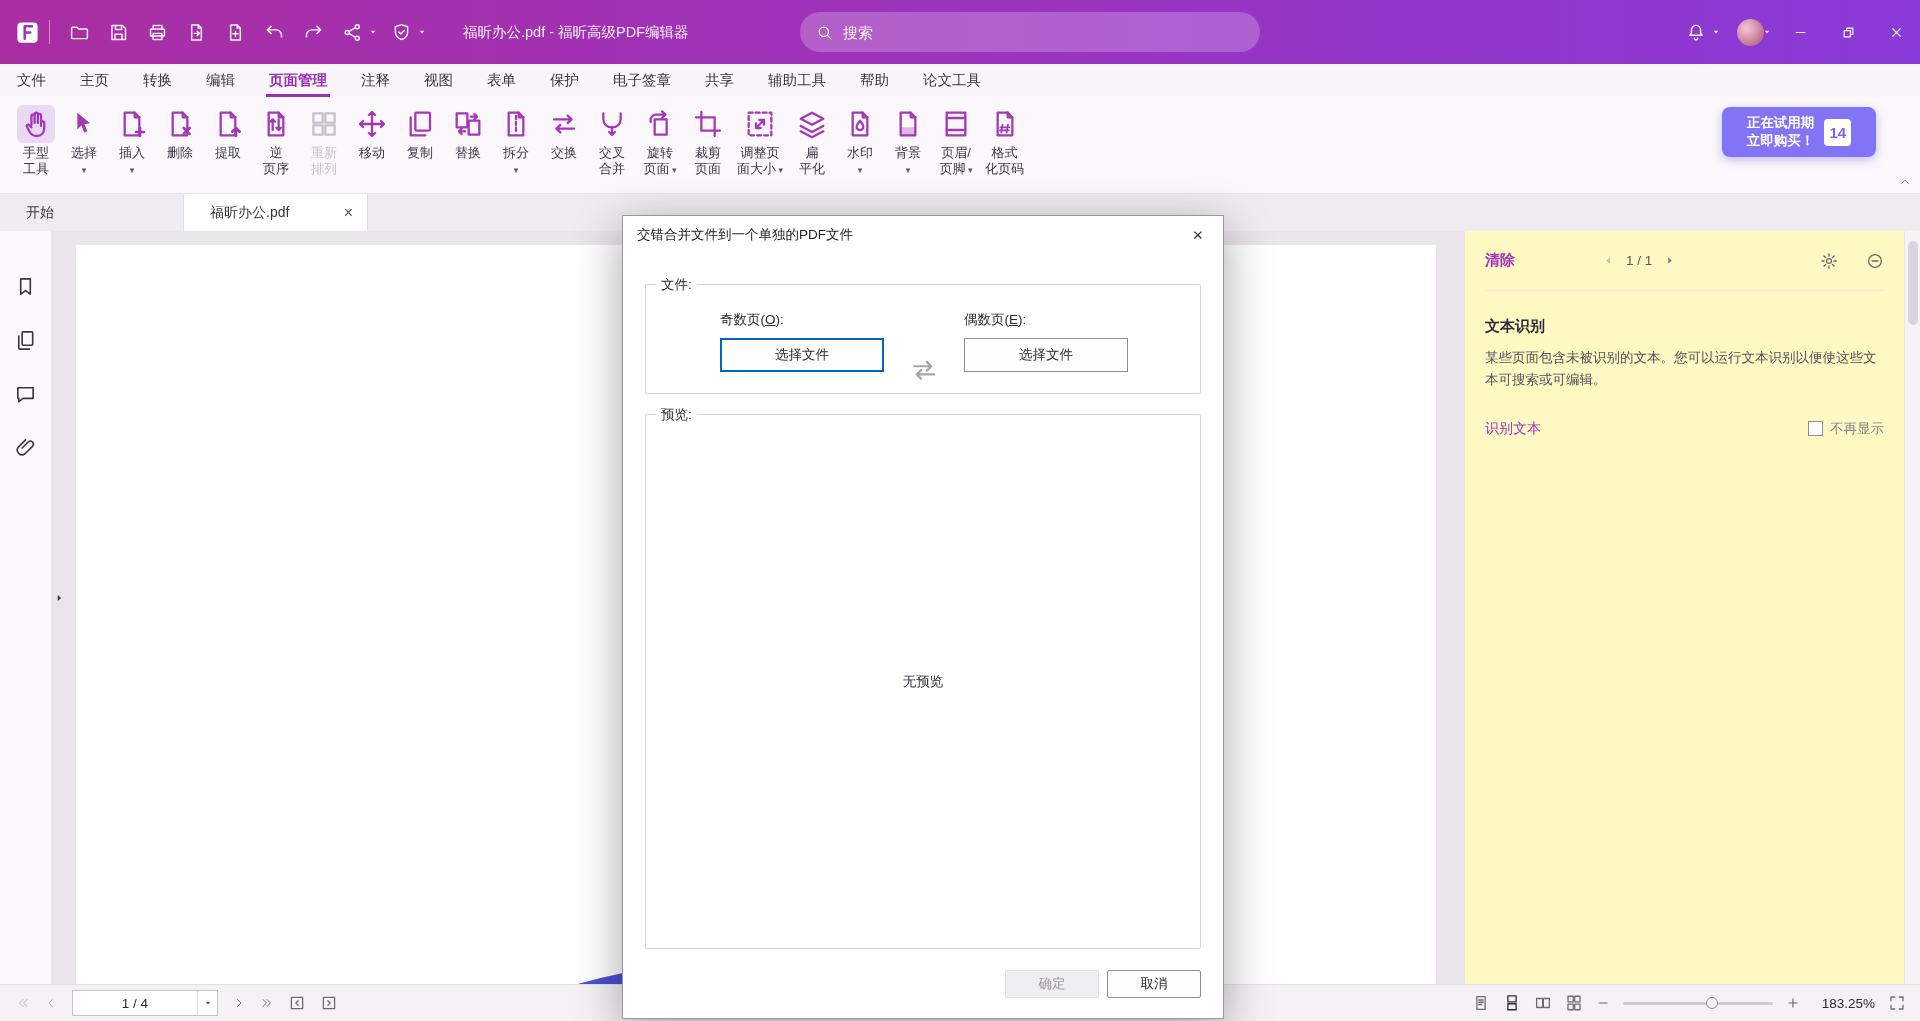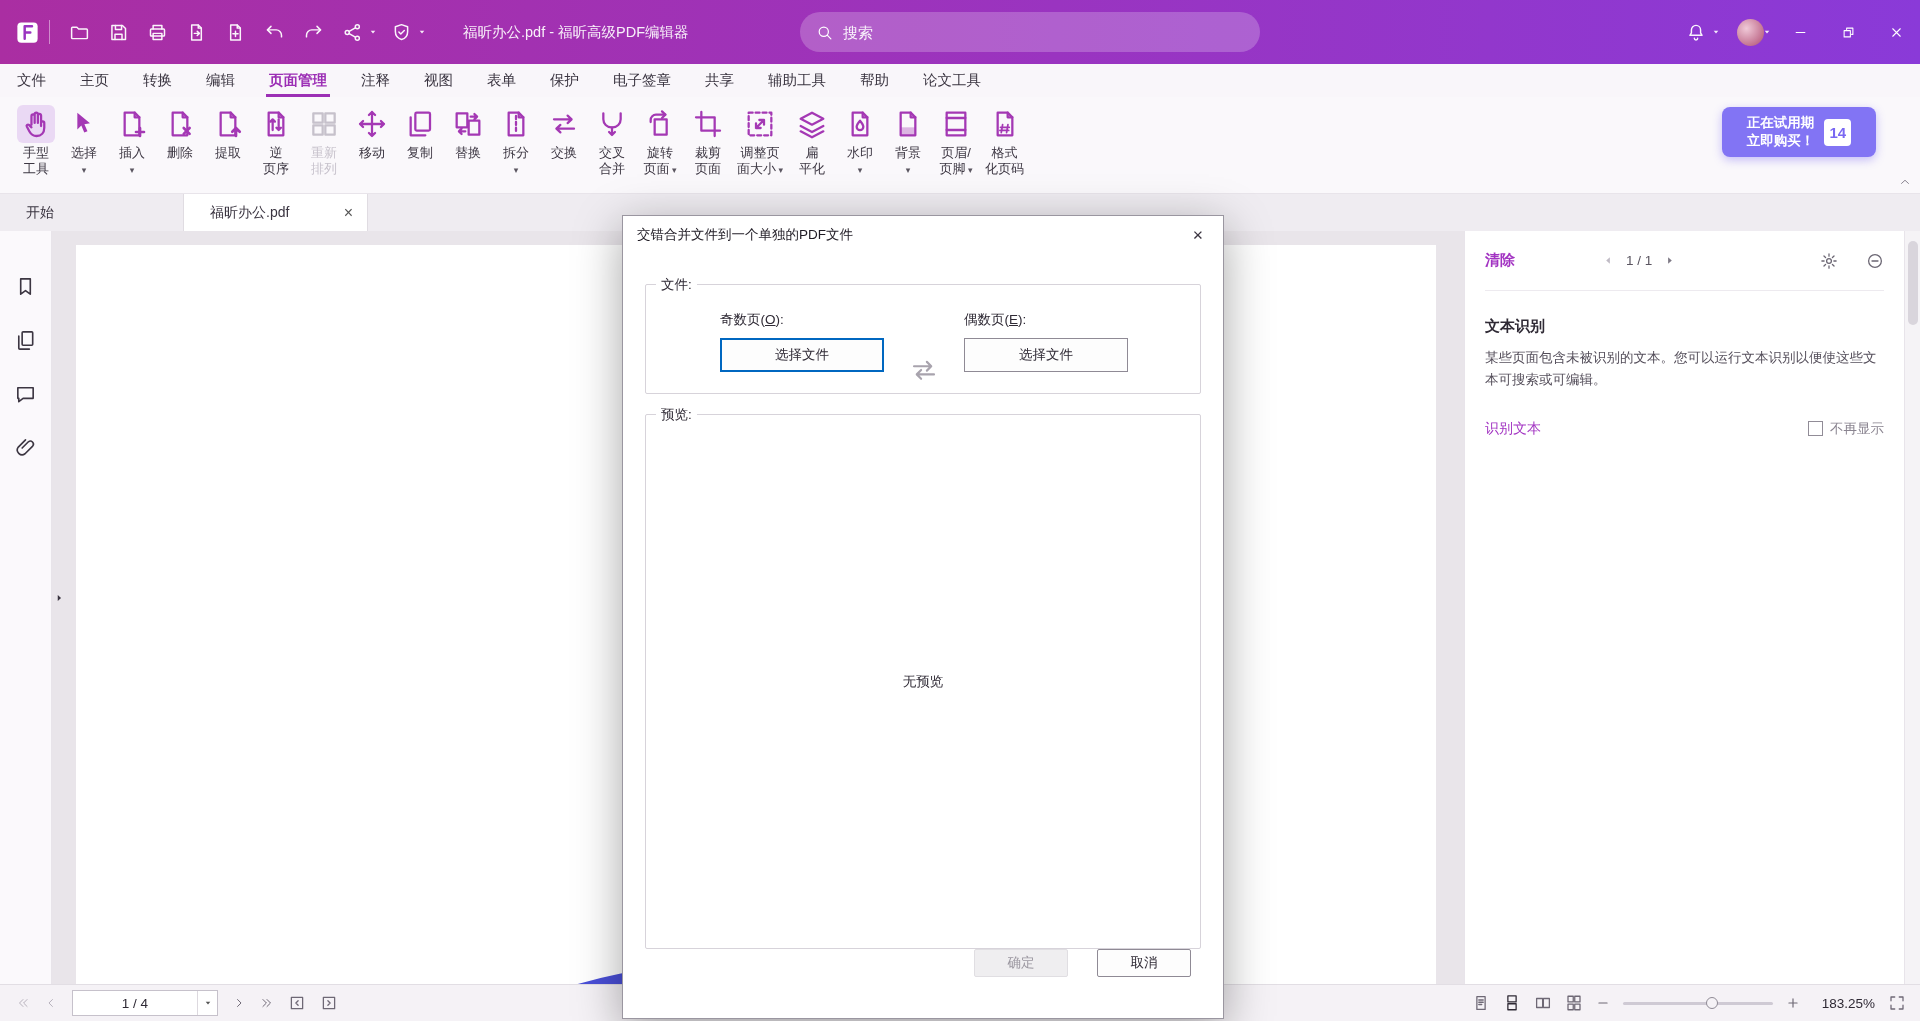--- a/index.html
+++ b/index.html
@@ -60,21 +60,21 @@
 
   
   .main{flex:1;display:flex;min-height:0;}
   .sidebar{width:52px;flex:0 0 52px;background:#fbf9fc;border-right:1px solid #e8e4ea;display:flex;
     flex-direction:column;align-items:center;padding-top:44px;gap:31px;color:#3c3642;}
   .docarea{flex:1;position:relative;background:#e9e5ea;overflow:hidden;}
   .page{position:absolute;left:24px;right:28px;top:14px;bottom:-40px;background:#fff;}
   .blob{position:absolute;left:50%;transform:translateX(-53%);bottom:-278px;width:620px;height:300px;background:#4a4fd8;border-radius:50%;}
   .expander{position:absolute;left:0;top:352px;width:14px;height:30px;display:flex;align-items:center;justify-content:center;color:#3a3440;}
 
-  .rightpanel{width:440px;flex:0 0 440px;background:#ffffff;border-left:1px solid #e8e4ea;padding:0 20px;}
+  .rightpanel{width:440px;flex:0 0 440px;background:#fef9c3;border-left:1px solid #e8e4ea;padding:0 20px;}
   .rp-header{height:60px;display:flex;align-items:center;border-bottom:1px solid #edeaef;}
   .rp-clear{color:#a233c2;font-weight:bold;font-size:15px;}
   .rp-nav{display:flex;align-items:center;gap:12px;margin-left:88px;color:#5a5560;font-size:13.5px;}
   .tri-dim{color:#c0bbc5;}
   .tri-on{color:#7d7884;}
   .rp-gear{margin-left:auto;color:#6b6673;}
   .rp-minus{margin-left:28px;color:#6b6673;}
   .rp-heading{margin-top:26px;font-size:15px;font-weight:bold;color:#2f2a35;}
   .rp-body{margin-top:11px;font-size:13.5px;color:#554f5b;line-height:1.65;}
   .rp-actions{margin-top:28px;display:flex;align-items:center;}
@@ -111,21 +111,21 @@
   .gb-label{position:absolute;top:-9px;left:10px;background:#fff;padding:0 5px;font-size:13.5px;color:#2f2a35;}
   .gb-files{margin-top:30px;height:110px;display:flex;align-items:flex-start;padding:26px 0 0 74px;}
   .fcol{display:flex;flex-direction:column;gap:9px;}
   .flabel{font-size:13.5px;color:#2f2a35;}
   .ukey{text-decoration:underline;}
   .file-btn{width:164px;height:34px;background:#fdfdfd;border:1px solid #8f8a95;font-size:13.5px;color:#2f2a35;
     display:flex;align-items:center;justify-content:center;font-family:inherit;}
   .file-btn.focused{border:2px solid #0067c0;}
   .swapcell{width:80px;display:flex;align-items:center;justify-content:center;align-self:flex-end;margin-bottom:8px;color:#a8a3ad;}
   .gb-preview{margin-top:20px;height:535px;display:flex;align-items:center;justify-content:center;font-size:13.5px;color:#2f2a35;}
-  .dlg-footer{height:70px;flex:0 0 70px;display:flex;justify-content:flex-end;gap:29px;padding-right:32px;}
+  .dlg-footer{height:70px;flex:0 0 70px;display:flex;align-items:center;justify-content:flex-end;gap:8px;padding-right:22px;}
   .btn{width:94px;height:28px;font-size:13.5px;display:flex;align-items:center;justify-content:center;border-radius:2px;font-family:inherit;}
   .btn.disabled{background:#efeef0;border:1px solid #e0dee2;color:#9b97a0;}
   .btn.normal{background:#fdfdfd;border:1px solid #8f8a95;color:#2f2a35;}
 </style>
 </head>
 <body>
 
 <div class="app">
 
   <header class="titlebar">

